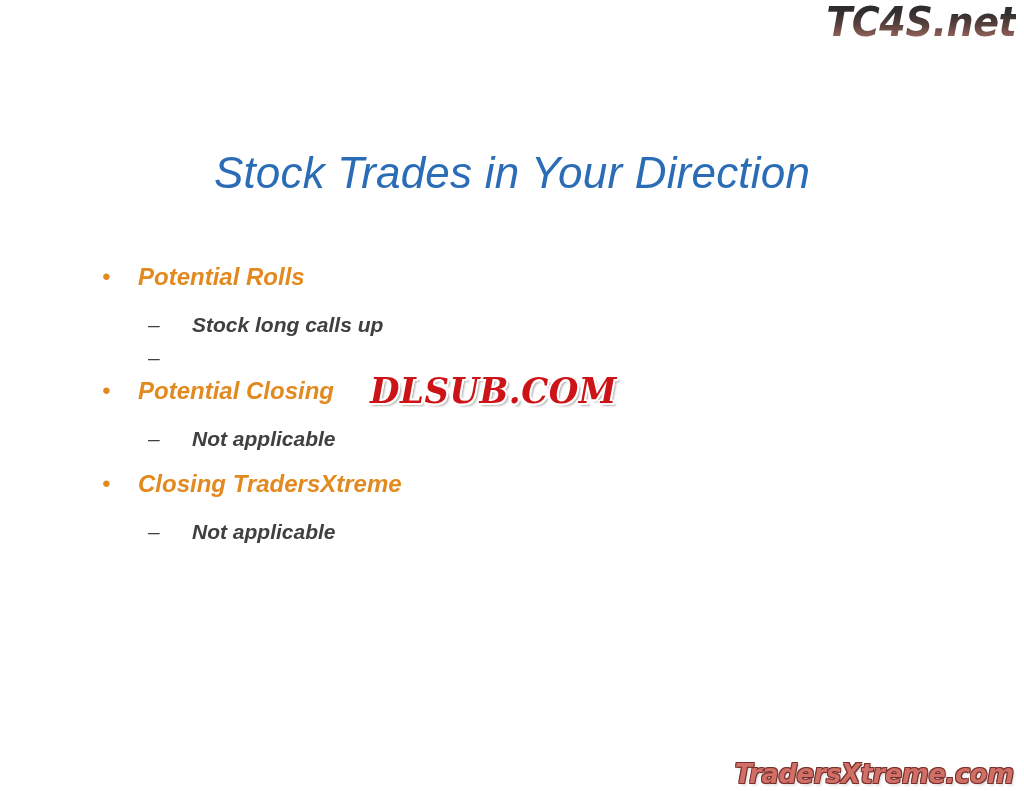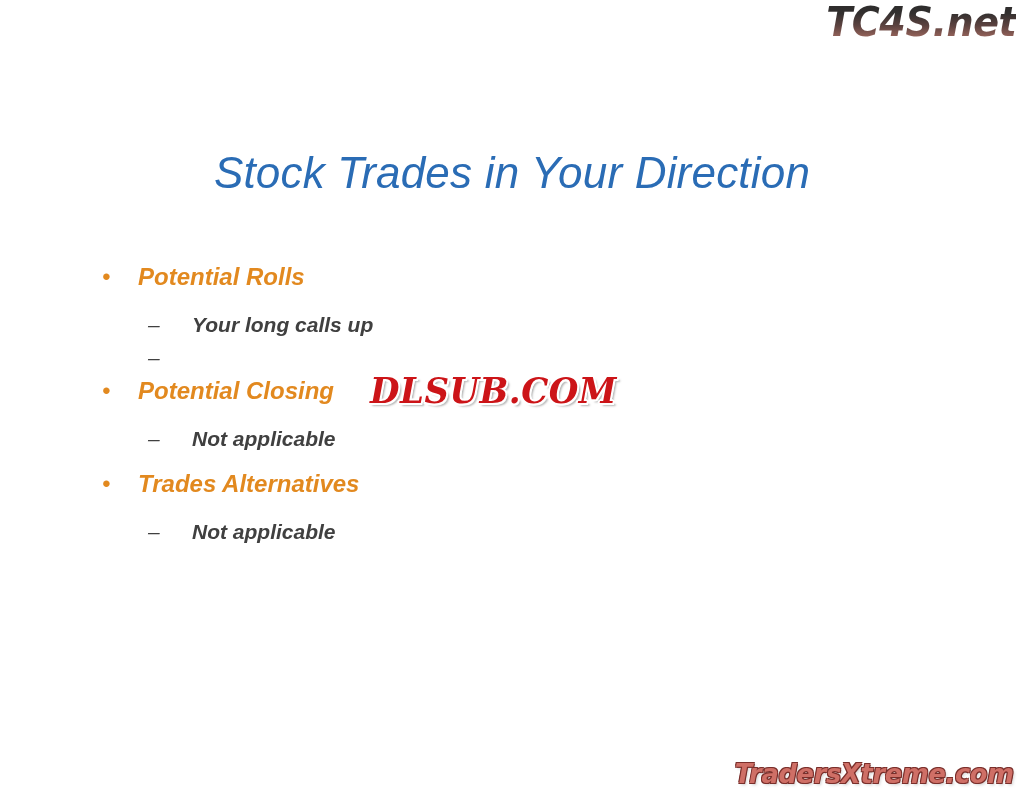--- a/index.html
+++ b/index.html
@@ -171,40 +171,40 @@
 
   <div id="body-list">
 
     <div class="bullet-row level1">
       <span class="marker">•</span>
       <span class="text">Potential Rolls</span>
     </div>
 
     <div class="bullet-row level2">
       <span class="marker">–</span>
-      <span class="text">Your long calls up</span>
+      <span class="text">Stock long calls up</span>
     </div>
 
     <div class="bullet-row level2">
       <span class="marker">–</span>
     </div>
 
     <div class="bullet-row level1">
       <span class="marker">•</span>
       <span class="text">Potential Closing</span>
     </div>
 
     <div class="bullet-row level2">
       <span class="marker">–</span>
       <span class="text">Not applicable</span>
     </div>
 
     <div class="bullet-row level1">
       <span class="marker">•</span>
-      <span class="text">Trades Alternatives</span>
+      <span class="text">Closing TradersXtreme</span>
     </div>
 
     <div class="bullet-row level2">
       <span class="marker">–</span>
       <span class="text">Not applicable</span>
     </div>
 
   </div>
 
   <div id="dlsub-watermark">DLSUB.COM</div>

